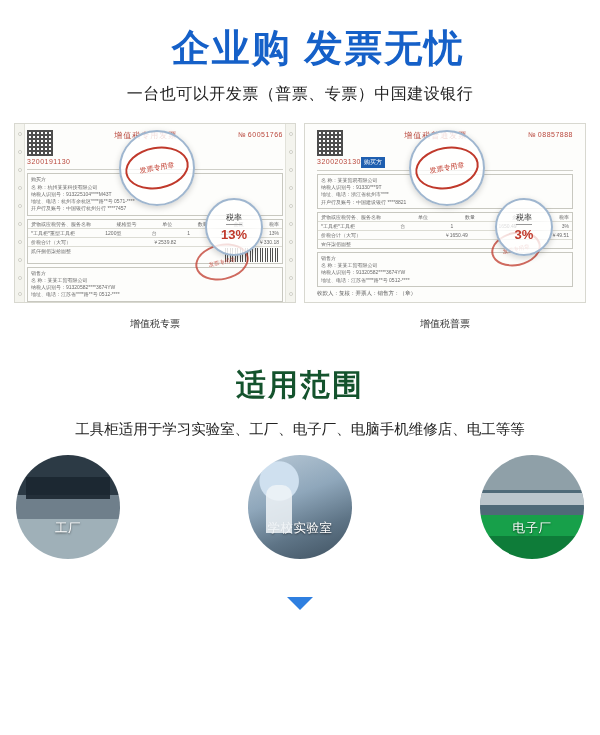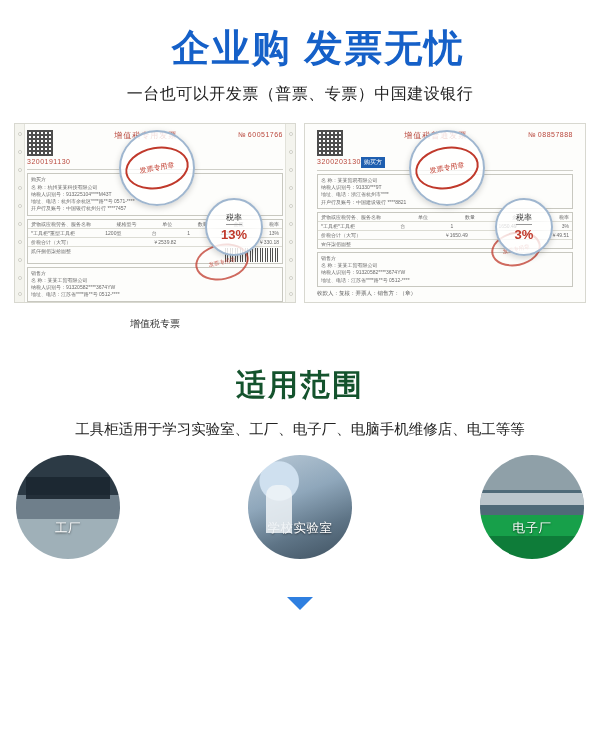--- a/index.html
+++ b/index.html
@@ -505,20 +505,21 @@
           <div class="stamp s2">发票专用章</div>
 
           <div class="loupe big">
             <div class="stamp-zoom">发票专用章</div>
           </div>
           <div class="loupe rate">
             <div class="rate-label">税率</div>
             <div class="rate-val">3%</div>
           </div>
         </div>
+        <div class="invoice-caption">增值税普票</div>
       </div>
 
     </div>
   </div>
 
   <div class="scope-section">
     <div class="title-2">适用范围</div>
     <div class="subtitle-2">工具柜适用于学习实验室、工厂、电子厂、电脑手机维修店、电工等等</div>
 
     <div class="circles">

